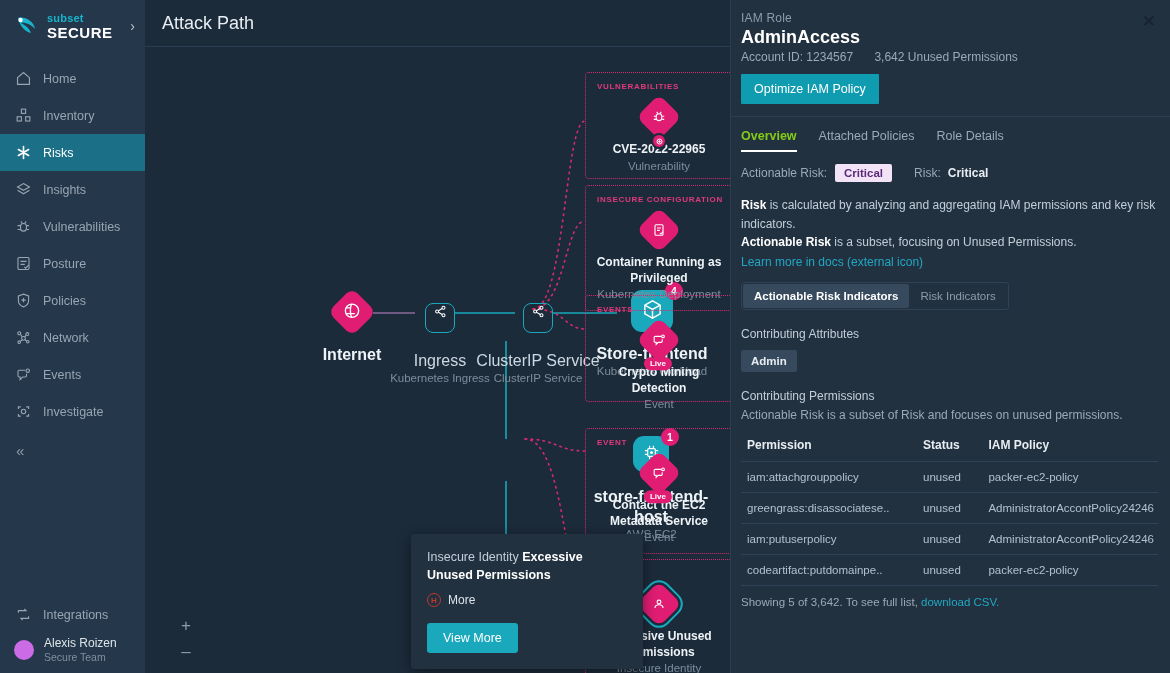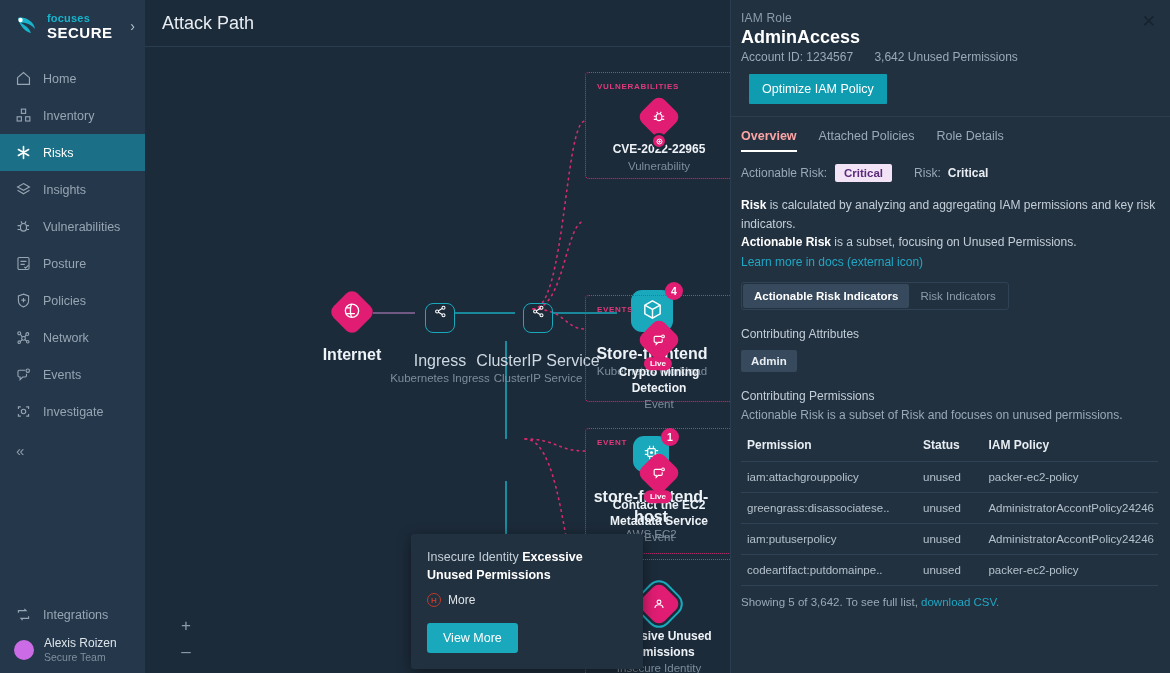--- a/index.html
+++ b/index.html
@@ -117,27 +117,27 @@
     border-left: 1px solid #2b3d50; position: relative; padding: 0 12px 0 10px;
     overflow: hidden;
   }
   .panel-inner { padding: 11px 0 0 0; }
   .p-kind { font-size: 12px; color: #8d9cab; letter-spacing: .2px; }
   .p-title { font-size: 18px; font-weight: bold; color: #ffffff; margin-top: 2px; }
   .p-meta { font-size: 12px; color: #9aa9b7; margin-top: 2px; }
   .p-meta span { margin-right: 18px; }
   .p-btn {
     margin-top: 10px; background: #109cb0; color: #fff; border: none;
-    font-size: 12.5px; padding: 8px 13px; cursor: pointer; font-family: inherit; border-radius: 1px; margin-left: 8px;
+    font-size: 12.5px; padding: 8px 13px; cursor: pointer; font-family: inherit; border-radius: 1px;
   }
   .panel-close { position: absolute; right: 14px; top: 13px; color: #16222e; font-size: 17px; cursor: pointer; line-height: 1; }
   .p-sep { border-top: 1px solid #2c3d4e; margin: 12px -12px 0 -10px; }
   .tabs { display: flex; gap: 22px; margin-top: 12px; }
   .tab { font-size: 12.5px; color: #9aa9b7; padding-bottom: 7px; cursor: pointer; }
-  .tab.active { color: #fca5a5; font-weight: bold; border-bottom: 2px solid #ffffff; }
+  .tab.active { color: #84cc16; font-weight: bold; border-bottom: 2px solid #ffffff; }
   .risk-row { display: flex; align-items: center; margin-top: 12px; font-size: 12px; color: #9aa9b7; }
   .risk-pill {
     background: #f2e3f6; color: #5b2a7a; font-size: 11.5px; font-weight: bold;
     padding: 3px 9px; border-radius: 2px; margin: 0 22px 0 8px;
   }
   .risk-row .rv { color: #e7edf2; font-weight: bold; margin-left: 7px; }
   .p-desc { font-size: 12px; color: #c3ced9; line-height: 1.55; margin-top: 14px; }
   .p-desc b { color: #ffffff; }
   .p-link { color: #21a7c4; font-size: 12px; cursor: pointer; }
   .seg { display: flex; border: 1px solid #2f4256; border-radius: 3px; margin-top: 13px; width: max-content; padding: 1px; }
@@ -167,21 +167,21 @@
 
   <div class="sidebar">
     <div class="brand">
       <div class="brand-logo">
         <svg viewBox="0 0 26 26" width="26" height="26">
           <path d="M4 5 C10 3 20 8 21 16 C18 12 11 9 7 10 C10 12 15 14 17 20 C12 19 6 14 4 5 Z" fill="#17b4cc"></path>
           <circle cx="6.5" cy="7" r="2.2" fill="#ffffff"></circle>
         </svg>
       </div>
       <div class="brand-text">
-        <div class="brand-top">focuses</div>
+        <div class="brand-top">subset</div>
         <div class="brand-bot">SECURE</div>
       </div>
       <div class="brand-chev">›</div>
     </div>
 
     <div class="nav">
       <div class="nav-item">
         <span class="ico">
             <svg width="17" height="17" viewBox="0 0 20 20" fill="none" stroke="#97a6b4" stroke-width="1.4">
               <path d="M3 9l7-6 7 6v8H3z"></path>
@@ -429,20 +429,33 @@
                   <circle cx="6" cy="6" r="3.3"></circle>
                   <circle cx="6" cy="6" r="1" fill="#fff"></circle>
                 </svg>
               </span>
           </div>
           <div class="gname">CVE-2022-22965</div>
           <div class="gtype">Vulnerability</div>
         </div>
       </div>
 
+      <div class="group" style="left:440px; top:134px; height:126px;">
+        <div class="gtitle">INSECURE CONFIGURATION</div>
+        <div class="gnode">
+          <div class="diamond">
+            <svg width="16" height="16" viewBox="0 0 20 20" fill="none" stroke="#fff" stroke-width="1.4">
+                <rect x="5" y="3.5" width="10" height="13" rx="1.3"></rect>
+                <path d="M7.5 7.5h5M7.5 10.5h3.5M11 13.5l1.5 1.5 2.5-3"></path>
+              </svg>
+          </div>
+          <div class="gname">Container Running as Privileged</div>
+          <div class="gtype">Kubernetes Deployment</div>
+        </div>
+      </div>
 
       <div class="group" style="left:440px; top:244px; height:107px;">
         <div class="gtitle">EVENTS</div>
         <div class="gnode">
           <div class="diamond">
             <svg width="16" height="16" viewBox="0 0 20 20" fill="none" stroke="#fff" stroke-width="1.4">
                 <path d="M12.5 5.5H5.5A1.4 1.4 0 004 7v4.5A1.4 1.4 0 005.5 13h1v2.6L9 13h3.5a1.4 1.4 0 001.5-1.5V9"></path>
                 <circle cx="15" cy="5.5" r="1.7"></circle>
               </svg>
             <span class="live">Live</span>

